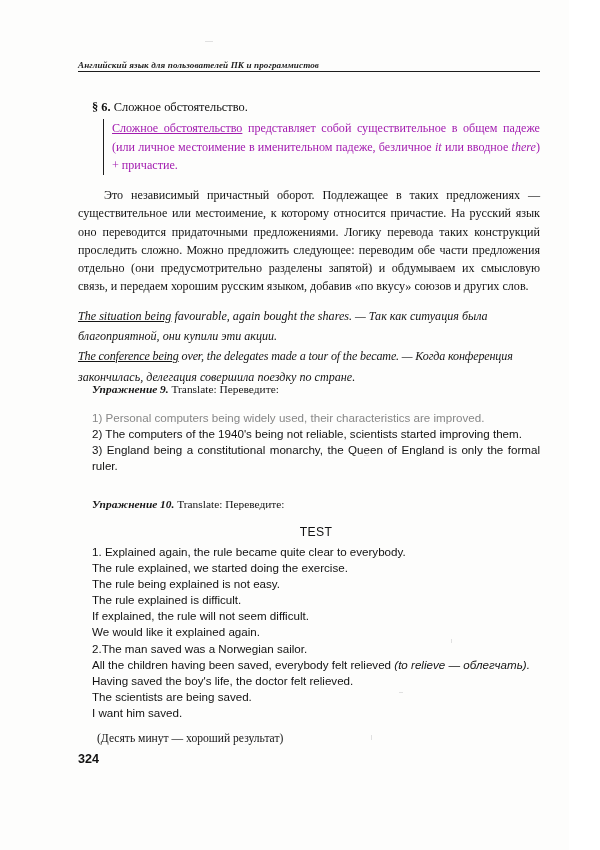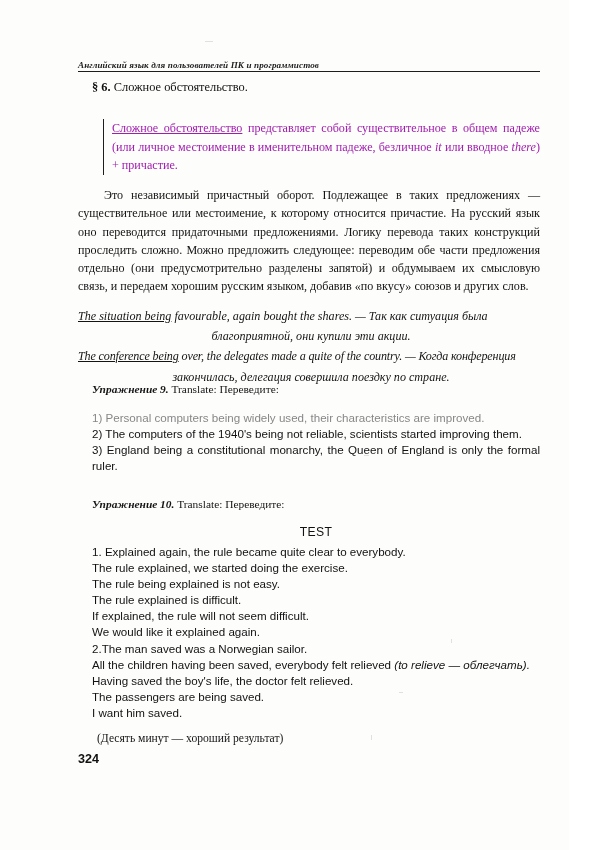--- a/index.html
+++ b/index.html
@@ -43,21 +43,21 @@
   .head-rule {
     margin-top: 1px;
     border-bottom: 1.1px solid #1d1d1d;
     width: 462px;
   }
 
   
   .section-heading {
     position: absolute;
     left: 92px;
-    top: 80px;
+    top: 100px;
     font-size: 12.4px;
     font-weight: 700;
     color: #111;
     white-space: nowrap;
   }
   .section-heading .sect-title { font-weight: 400; }
 
   
   .definition {
     position: absolute;
@@ -114,21 +114,21 @@
     text-align: justify;
     text-justify: inter-word;
     color: #141414;
   }
   .example.ex-narrow { letter-spacing: -0.15px; }
   .ex-underline {
     font-style: italic;
     text-decoration: underline;
     text-underline-offset: 1px;
   }
-  .last-line { text-align: center; }
+  .last-line { text-align: left; }
 
   
   .exercise-head {
     position: absolute;
     left: 92px;
     font-size: 11.4px;
     color: #151515;
     white-space: nowrap;
   }
   .exercise-head .ex-label {
@@ -224,21 +224,21 @@
     <p><span class="def-term">Сложное обстоятельство</span><span> представляет собой существительное в общем падеже (или личное местоимение в именительном падеже, безличное </span><span class="it">it</span><span> или вводное </span><span class="it">there</span><span>) + причастие.</span></p>
   </div>
 
   <div class="body-block">
     <p>Это независимый причастный оборот. Подлежащее в таких предложениях — существительное или местоимение, к которому относится причастие. На русский язык оно переводится придаточными предложениями. Логику перевода таких конструкций проследить сложно. Можно предложить следующее: переводим обе части предложения отдельно (они предусмотрительно разделены запятой) и обдумываем их смысловую связь, и передаем хорошим русским языком, добавив «по вкусу» союзов и других слов.</p>
   </div>
 
   <div class="examples">
     <p class="example"><span class="ex-underline">The situation being</span><span> favourable, again bought the shares. — Так как ситуация была</span></p>
     <p class="example last-line">благоприятной, они купили эти акции.</p>
-    <p class="example ex-narrow"><span class="ex-underline">The conference being</span><span> over, the delegates made a quite of the country. — Когда конференция</span></p>
+    <p class="example ex-narrow"><span class="ex-underline">The conference being</span><span> over, the delegates made a tour of the became. — Когда конференция</span></p>
     <p class="example last-line">закончилась, делегация совершила поездку по стране.</p>
   </div>
 
   <div class="exercise-head" id="exercise-9-head">
     <span class="ex-label">Упражнение 9.</span><span> Translate: Переведите:</span>
   </div>
 
   <div class="sans-block" id="exercise-9-items">
     <p class="plain faded">1) Personal computers being widely used, their characteristics are improved.</p>
     <p>2) The computers of the 1940's being not reliable, scientists started improving them.</p>
@@ -254,21 +254,21 @@
   <div class="sans-block" id="test-items">
     <p class="plain">1. Explained again, the rule became quite clear to everybody.</p>
     <p class="plain">The rule explained, we started doing the exercise.</p>
     <p class="plain">The rule being explained is not easy.</p>
     <p class="plain">The rule explained is difficult.</p>
     <p class="plain">If explained, the rule will not seem difficult.</p>
     <p class="plain">We would like it explained again.</p>
     <p class="plain">2.The man saved was a Norwegian sailor.</p>
     <p><span>All the children having been saved, everybody felt relieved </span><span class="ital-gloss">(to relieve — облегчать).</span></p>
     <p class="plain">Having saved the boy's life, the doctor felt relieved.</p>
-    <p class="plain">The passengers are being saved.</p>
+    <p class="plain">The scientists are being saved.</p>
     <p class="plain">I want him saved.</p>
   </div>
 
   <div class="closing-note">(Десять минут — хороший результат)</div>
   <div class="folio">324</div>
 
   <div class="speck" style="left:205px; top:41px; width:8px; height:1px;"></div>
   <div class="speck" style="left:364px; top:455px; width:5px; height:1px;"></div>
   <div class="speck" style="left:371px; top:735px; width:1px; height:5px;"></div>
   <div class="speck" style="left:451px; top:639px; width:1px; height:4px;"></div>

